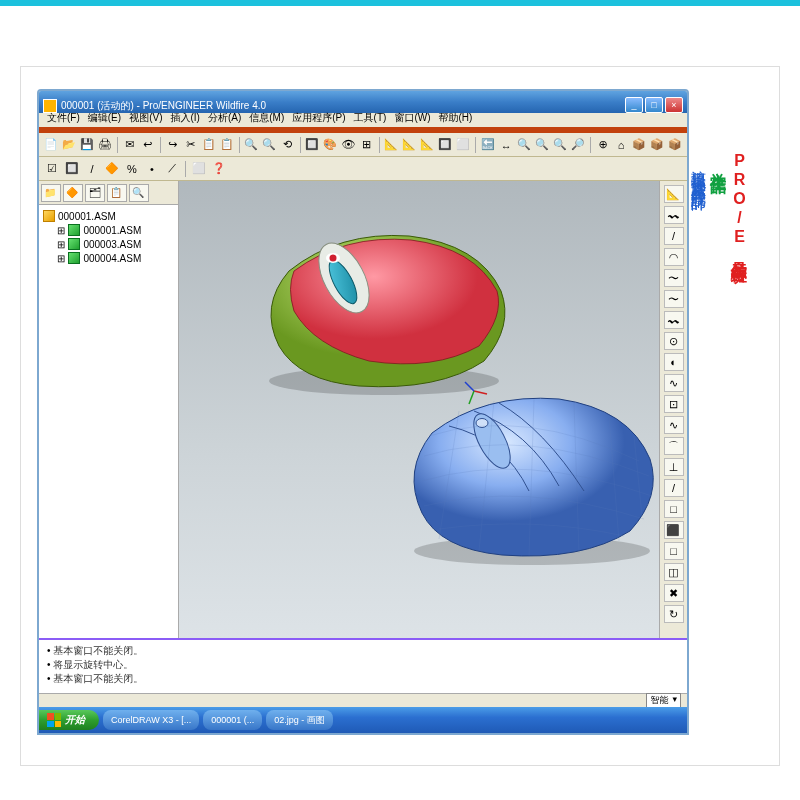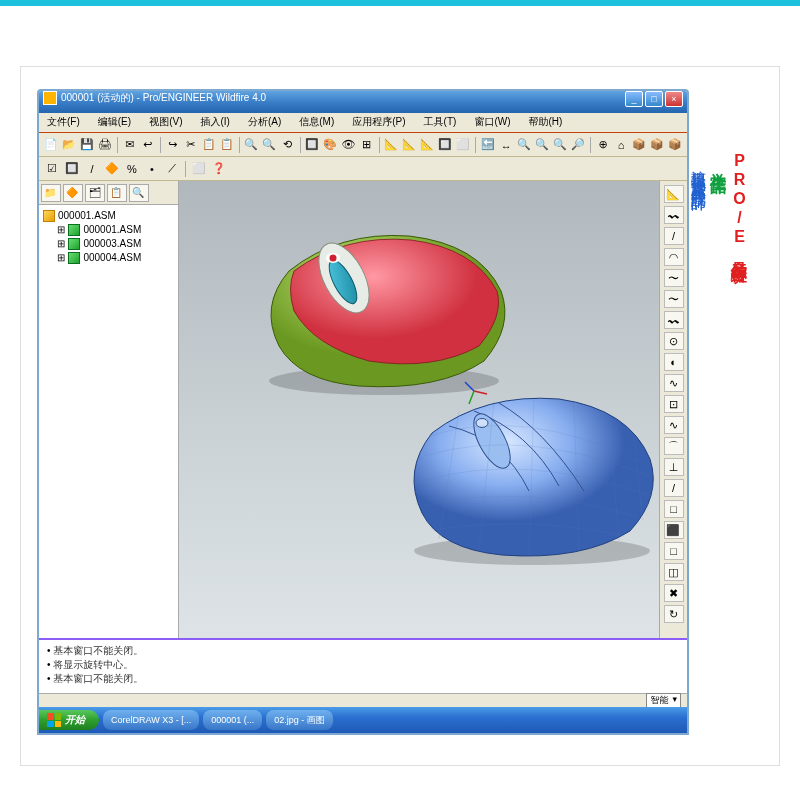--- a/index.html
+++ b/index.html
@@ -4,42 +4,42 @@
 <style>
   * { box-sizing: border-box; margin: 0; padding: 0; }
   body { font-family: "SimSun", "Microsoft YaHei", sans-serif; font-size: 11px; width: 800px; height: 800px; position: relative; background: #fff; }
   
   .top-bar { height: 6px; background: #1cc1dd; }
   
   .outer-frame { margin: 60px 20px 20px 20px; border: 1px solid #ddd; position: relative; height: 700px; background: #fff; }
   
   .app-window { position: absolute; left: 16px; top: 22px; right: 90px; bottom: 30px; border: 2px solid #7da8d0; background: #ece9d8; display: flex; flex-direction: column; border-radius: 4px 4px 0 0; overflow: hidden; }
   
-  .title-bar { height: 22px; background: linear-gradient(180deg,#5fa3e0 0%,#3a7ec8 50%,#2565b0 100%); color: #fff; display: flex; align-items: flex-start; padding: 0 4px; font-size: 10px; }
+  .title-bar { height: 22px; background: linear-gradient(180deg,#5fa3e0 0%,#3a7ec8 50%,#2565b0 100%); color: #fff; display: flex; align-items: flex-end; padding: 0 4px; font-size: 10px; }
   .title-bar .icon-box { width: 14px; height: 14px; background: #ffb400; border: 1px solid #fff; margin-right: 4px; }
   .title-bar .controls { margin-left: auto; display: flex; gap: 2px; }
   .title-bar .controls span { width: 18px; height: 16px; background: linear-gradient(180deg,#e88,#c33); border: 1px solid #fff; border-radius: 2px; display: flex; align-items: center; justify-content: center; color: #fff; font-size: 9px; }
   .title-bar .controls span.min,.title-bar .controls span.max { background: linear-gradient(180deg,#8bf,#38c); }
   
-  .menu-bar { height: 20px; background: #ece9d8; display: flex; align-items: flex-start; padding: 0 4px; font-size: 10px; gap: 10px; border-bottom: 1px solid #c2410c; }
+  .menu-bar { height: 20px; background: #ece9d8; display: flex; align-items: flex-end; padding: 0 4px; font-size: 10px; gap: 0; border-bottom: 6px solid #c2410c; }
   .menu-bar span { padding: 2px 4px; cursor: pointer; }
   
   .toolbar { height: 24px; background: #ece9d8; display: flex; align-items: center; padding: 0 4px; gap: 2px; border-bottom: 1px solid #c0b890; }
   .tbtn { width: 18px; height: 18px; border: 1px solid transparent; display: flex; align-items: center; justify-content: center; font-size: 11px; cursor: pointer; }
   .sep { width: 1px; height: 16px; background: #aaa; margin: 0 2px; }
   
   .workspace { flex: 1; display: flex; min-height: 0; }
   
   .left-panel { width: 140px; background: #fff; border-right: 1px solid #aaa; display: flex; flex-direction: column; }
   .panel-tabs { height: 24px; background: #ece9d8; display: flex; align-items: center; padding: 2px; gap: 2px; border-bottom: 1px solid #aaa; }
   .ptab { width: 20px; height: 18px; border: 1px solid #aaa; background: #f8f8f0; display: flex; align-items: center; justify-content: center; font-size: 10px; cursor: pointer; }
   .panel-filter { height: 22px; background: #ece9d8; display: flex; align-items: center; padding: 2px; gap: 2px; border-bottom: 1px solid #aaa; }
   .pfilter { border: 1px solid #888; background: #fff; font-size: 9px; padding: 1px 2px; display: flex; align-items: center; }
   .tree { flex: 1; padding: 4px; font-size: 10px; overflow: auto; }
-  .tree-item { display: flex; align-items: flex-start; gap: 3px; padding: 1px 0; cursor: pointer; }
+  .tree-item { display: flex; align-items: center; gap: 3px; padding: 1px 0; cursor: pointer; }
   .tree-item .ticon { width: 12px; height: 12px; background: linear-gradient(135deg,#ffd760,#e8a000); border: 1px solid #c08000; }
   .tree-item.sub { margin-left: 14px; }
   .tree-item.sub .ticon { background: linear-gradient(135deg,#66e070,#20a030); border-color: #0a7020; }
   
   .canvas-area { flex: 1; position: relative; background: linear-gradient(180deg,#b0b8bd 0%,#cdd4d8 60%,#dde3e7 100%); overflow: hidden; }
   
   .mouse3d { position: absolute; }
   .mouse3d.colored { left: 60px; top: 35px; width: 280px; height: 185px; }
   .mouse3d.blue { left: 205px; top: 200px; width: 280px; height: 190px; }
   

